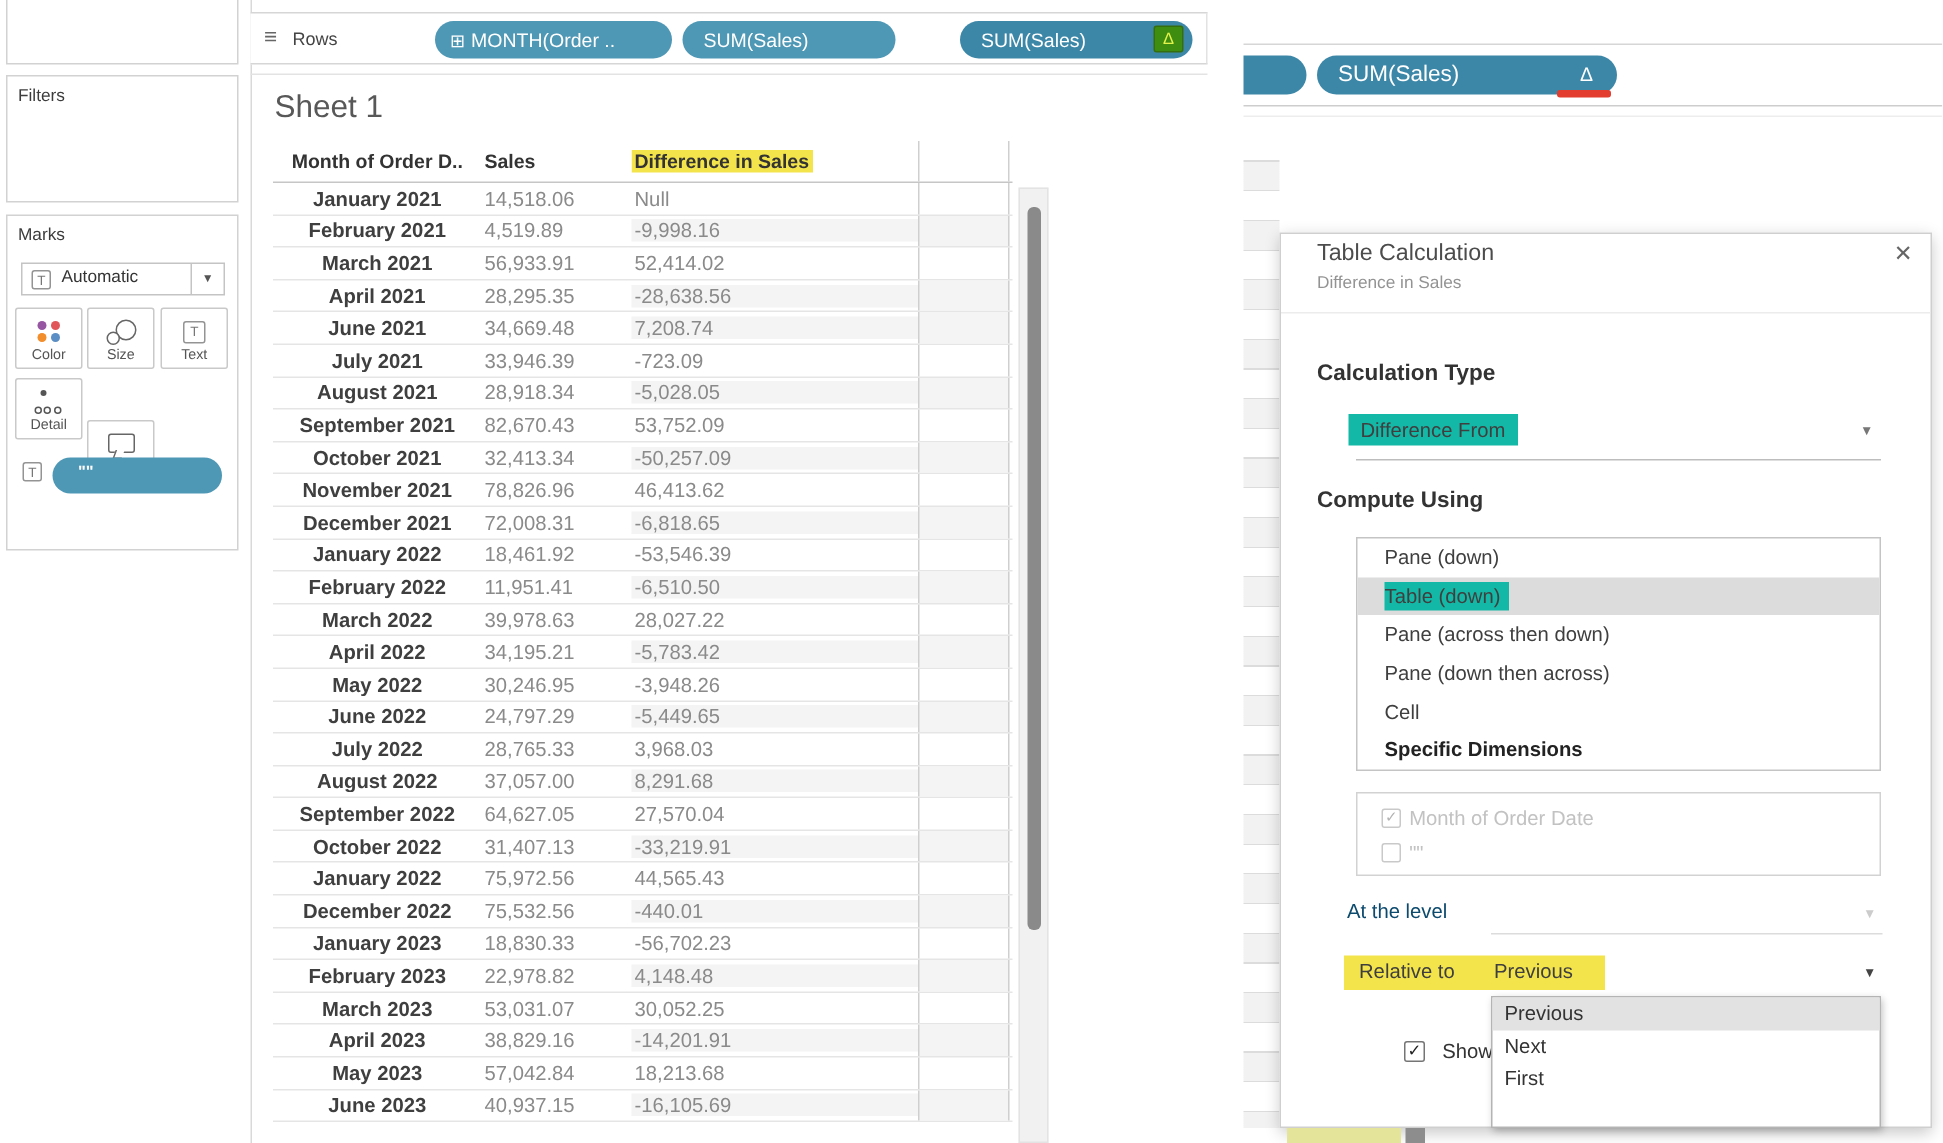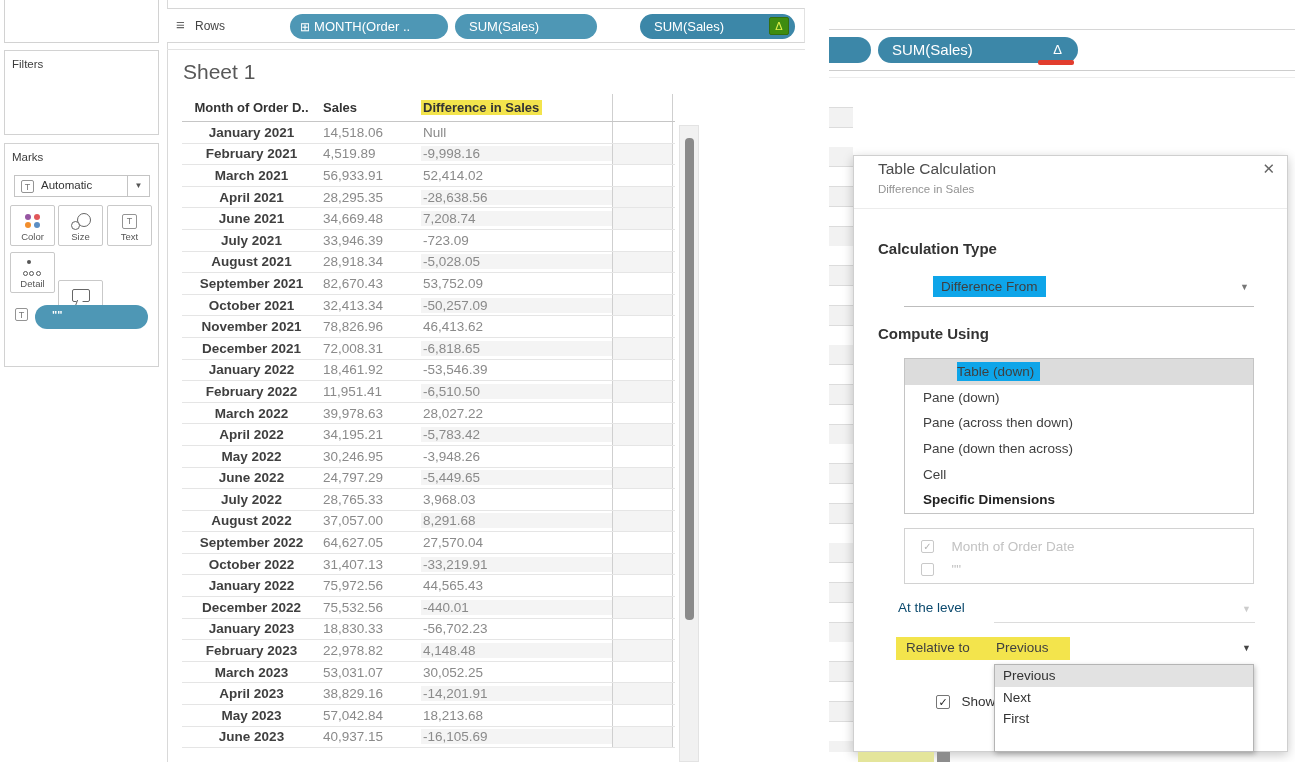--- a/index.html
+++ b/index.html
@@ -30,21 +30,21 @@
   .trow{display:flex;height:21.6px;box-sizing:border-box;border-bottom:1px solid #e5e5e5;align-items:center;}
   .thead{height:28px;border-bottom:1px solid #c6c6c6;}
   .c1{width:138px;}.c2{width:101px;}.c3{width:191px;}
   .c4{width:61px;align-self:stretch;border-left:1px solid #cfcfcf;border-right:1px solid #cfcfcf;box-sizing:border-box;}
   .c1,.c2,.c3{box-sizing:border-box;overflow:hidden;white-space:nowrap;}
   .c1{padding-left:1px;font-size:13.5px;font-weight:600;color:#3f3f3f;text-align:center;}
   .c2,.c3{font-size:13.5px;color:#8a8a8a;}
   .c2{padding-left:3px;}.c3{padding-left:2px;}
   .thead .c1,.thead .c2,.thead .c3{font-size:13px;font-weight:600;color:#333;}
   .band .c3,.band .c4{background:#f4f4f4;}
-  .hl{background:#0ea5e9;margin-left:34px;}
+  .hl{background:#14b8a6;}
   .hdr-hl{background:#f3e44c;padding:1px 3px 1px 2px;margin-left:-2px;}
   
   #vscroll-track{position:absolute;left:679px;top:125px;width:20px;height:637px;background:#f1f1f1;
      border:1px solid #e3e3e3;box-sizing:border-box;}
   #vscroll-thumb{position:absolute;left:684.5px;top:138px;width:9px;height:482px;background:#8a8a8a;border-radius:4px;}
   
   #mark-type{position:absolute;left:14px;top:175px;width:136px;height:22px;border:1px solid #c4c4c4;
      box-sizing:border-box;background:#fff;}
   #mark-type .ticon{position:absolute;left:6px;top:4px;}
   #mark-type .mt-label{position:absolute;left:26px;top:3px;font-size:11.5px;color:#333;}
@@ -95,21 +95,21 @@
   .dd-arrow{position:absolute;font-size:9px;}
   #cu-list{position:absolute;left:50px;top:202px;width:350px;height:156px;border:1px solid #c4c4c4;
      box-sizing:border-box;background:#fff;overflow:hidden;}
   .cu-item{height:25.7px;line-height:25.7px;padding-left:18px;font-size:13.5px;color:#3f3f3f;white-space:nowrap;}
   .cu-sel{background:#dcdcdc;}
   .cu-bold{font-weight:bold;color:#222;}
   #dims-box{position:absolute;left:50px;top:372px;width:350px;height:56px;border:1px solid #d2d2d2;box-sizing:border-box;}
   .dim-row{position:absolute;left:16px;height:16px;}
   .cb{display:inline-block;width:13px;height:13px;border:1px solid #c9c9c9;border-radius:2px;box-sizing:border-box;
       text-align:center;line-height:11px;font-size:10px;color:#b3b3b3;vertical-align:middle;background:#fff;}
-  .dim-label{margin-left:13px;font-size:13.5px;color:#c2c2c2;vertical-align:middle;}
+  .dim-label{margin-left:1px;font-size:13.5px;color:#c2c2c2;vertical-align:middle;}
   #at-label{position:absolute;left:44px;top:444px;font-size:13.5px;color:#0c4a6e;}
   #at-line{position:absolute;left:140px;top:466px;width:261px;height:1px;background:#dcdcdc;}
   #rel-hl{position:absolute;left:42px;top:481px;width:174px;height:23px;background:#f3e44c;}
   #rel-label{position:absolute;left:52px;top:484px;font-size:13.5px;color:#3f3f3f;}
   #rel-value{position:absolute;left:142px;top:484px;font-size:13.5px;color:#3f3f3f;}
   #show-row{position:absolute;left:37px;top:536px;padding-left:45px;}
   .cb-dark{display:inline-block;width:14px;height:14px;border:1px solid #757575;border-radius:2px;box-sizing:border-box;
       text-align:center;line-height:12px;font-size:11px;color:#222;vertical-align:middle;background:#fff;}
   #show-label{margin-left:7px;font-size:13.5px;color:#333;vertical-align:middle;}
   #rel-menu{position:absolute;left:140px;top:508px;width:260px;height:88px;background:#fff;
@@ -417,22 +417,22 @@
     <div id="dlg-close">✕</div>
     <div id="dlg-divider"></div>
 
     <div class="dlg-h" style="top:84px;">Calculation Type</div>
     <div id="ct-value" class="hl">Difference From</div>
     <div id="ct-underline"></div>
     <div class="dd-arrow" style="left:386px;top:126px;color:#777;">▼</div>
 
     <div class="dlg-h" style="top:169px;">Compute Using</div>
     <div id="cu-list">
+        <div class="cu-item">Pane (down)</div>
         <div class="cu-item cu-sel"><span class="hl" style="padding: 2px 6px 2px 0px;">Table (down)</span></div>
-        <div class="cu-item">Pane (down)</div>
         <div class="cu-item">Pane (across then down)</div>
         <div class="cu-item">Pane (down then across)</div>
         <div class="cu-item">Cell</div>
         <div class="cu-item cu-bold">Specific Dimensions</div>
       </div>
 
     <div id="dims-box">
       <div class="dim-row" style="top:8px;">
         <span class="cb">✓</span>
         <span class="dim-label">Month of Order Date</span>

